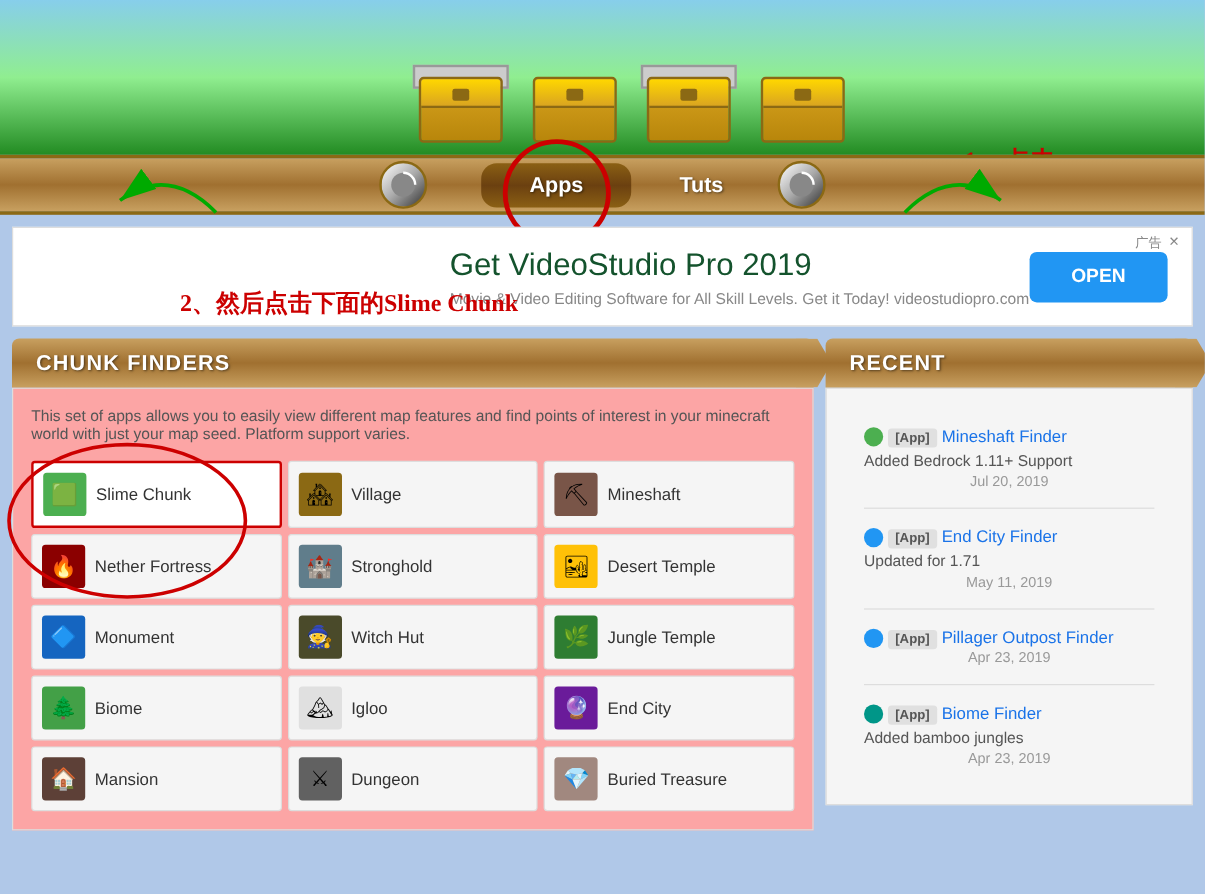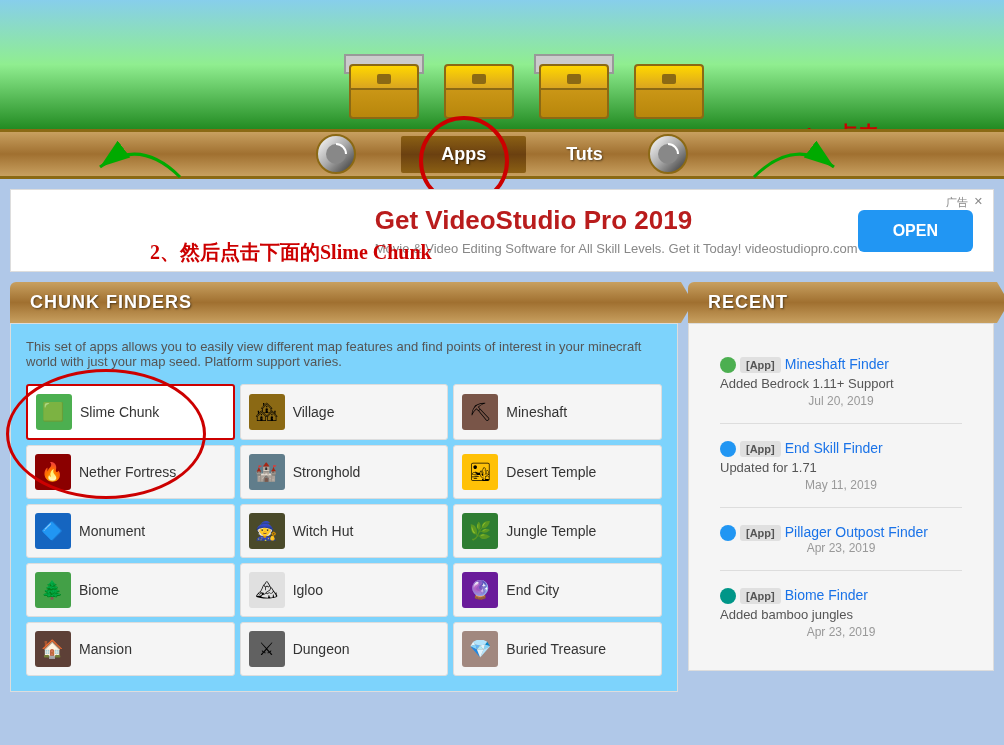--- a/index.html
+++ b/index.html
@@ -104,21 +104,21 @@
       padding: 8px 40px;
       color: #fff;
       font-size: 18px;
       font-weight: bold;
       cursor: pointer;
       text-shadow: 1px 1px 2px rgba(0,0,0,0.5);
       position: relative;
     }
     .nav-item.active {
       background: linear-gradient(180deg, #8B6014 0%, #6B4010 50%, #8B6014 100%);
-      border-radius: 2px;
+      border-radius: 13px;
       margin-left: 40px;
     }
     .nav-circle {
       position: absolute;
       top: -20px;
       left: 50%;
       transform: translateX(-50%);
       width: 90px;
       height: 90px;
       border: 4px solid #cc0000;
@@ -159,22 +159,22 @@
     .ad-close {
       position: absolute;
       top: 5px;
       right: 10px;
       font-size: 11px;
       color: #888;
       cursor: pointer;
     }
     .ad-title {
       font-size: 26px;
-      font-weight: bold;
-      color: #b91c1c;
+      font-weight: normal;
+      color: #14532d;
     }
     .ad-subtitle {
       font-size: 13px;
       color: #888;
       margin-top: 5px;
     }
     .ad-open-btn {
       background: #2196F3;
       color: #fff;
       border: none;
@@ -212,21 +212,21 @@
       content: '';
       position: absolute;
       right: -15px;
       top: 0;
       width: 30px;
       height: 100%;
       background: linear-gradient(180deg, #c8a060 0%, #a07030 50%, #c8a060 100%);
       clip-path: polygon(0 0, 60% 0, 100% 50%, 60% 100%, 0 100%);
     }
     .section-content {
-      background: #7dd3fc;
+      background: #fca5a5;
       padding: 15px;
       border: 1px solid #ddd;
     }
     .section-desc {
       font-size: 13px;
       color: #555;
       margin-bottom: 15px;
     }
 
     
@@ -506,21 +506,21 @@
 
   <div class="right-panel">
     <div class="section-header">RECENT</div>
     <div class="recent-content" id="recent-list">
     <div class="recent-item">
           <div><span class="recent-icon icon-green"></span><span class="recent-badge badge-app">[App]</span><a class="recent-link" href="#">Mineshaft Finder</a></div>
           <div class="recent-desc">Added Bedrock 1.11+ Support</div>
           <div class="recent-date">Jul 20, 2019</div>
         </div>
         <div class="recent-item">
-          <div><span class="recent-icon icon-blue"></span><span class="recent-badge badge-app">[App]</span><a class="recent-link" href="#">End Skill Finder</a></div>
+          <div><span class="recent-icon icon-blue"></span><span class="recent-badge badge-app">[App]</span><a class="recent-link" href="#">End City Finder</a></div>
           <div class="recent-desc">Updated for 1.71</div>
           <div class="recent-date">May 11, 2019</div>
         </div>
         <div class="recent-item">
           <div><span class="recent-icon icon-blue"></span><span class="recent-badge badge-app">[App]</span><a class="recent-link" href="#">Pillager Outpost Finder</a></div>
           <div class="recent-date">Apr 23, 2019</div>
         </div>
         <div class="recent-item">
           <div><span class="recent-icon icon-teal"></span><span class="recent-badge badge-app">[App]</span><a class="recent-link" href="#">Biome Finder</a></div>
           <div class="recent-desc">Added bamboo jungles</div>

